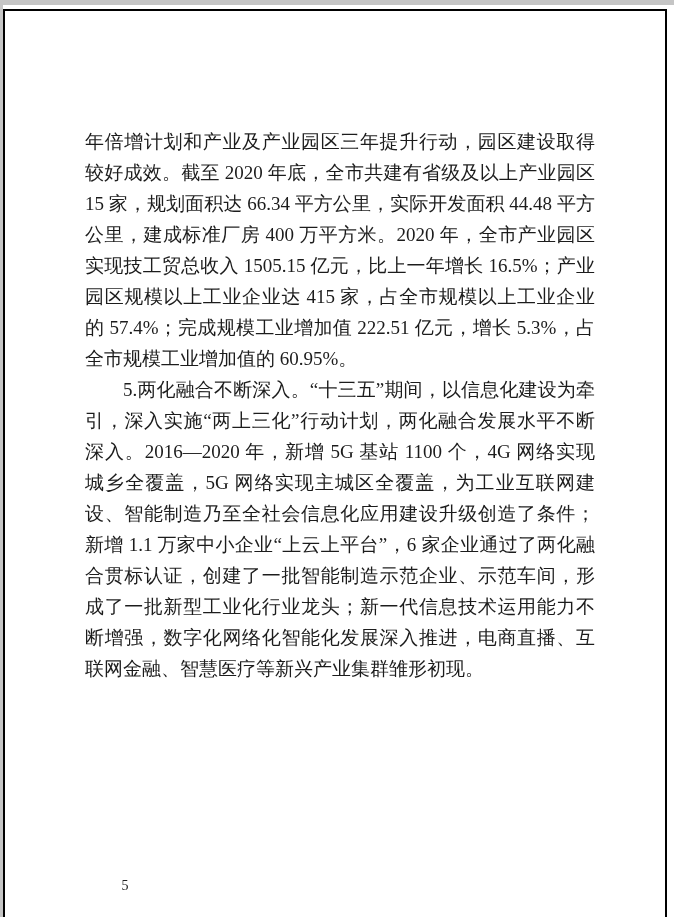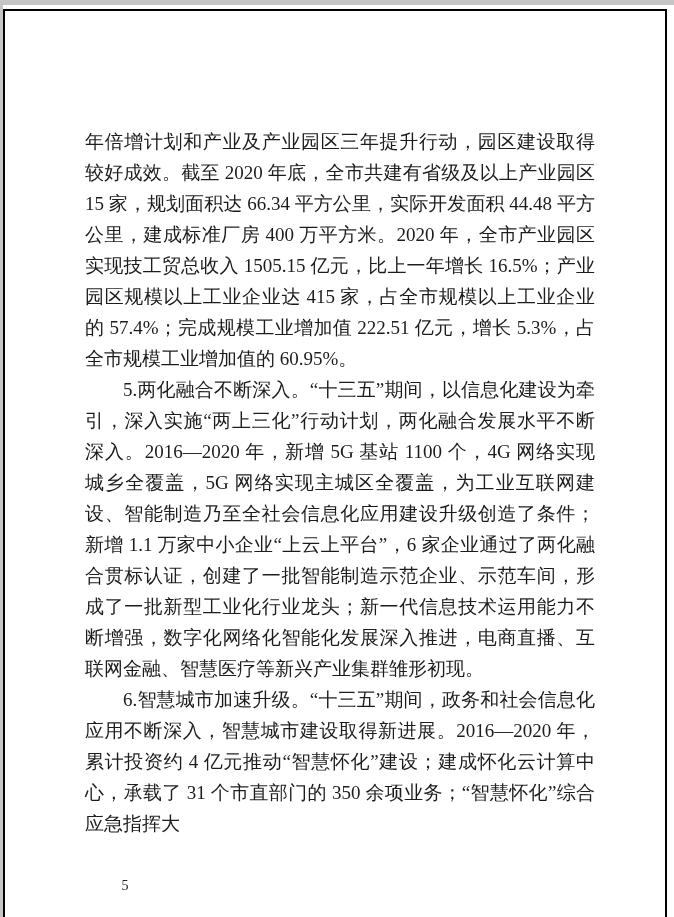--- a/index.html
+++ b/index.html
@@ -78,18 +78,17 @@
 <div class="viewer">
   <div class="top-chrome"></div>
   <div class="left-chrome"></div>
 
   <div class="page">
     <div class="text-block">
       <p><span class="lead"></span><span>年倍增计划和产业及产业园区三年提升行动，园区建设取得较好成效。截至 2020 年底，全市共建有省级及以上产业园区 15 家，规划面积达 66.34 平方公里，实际开发面积 44.48 平方公里，建成标准厂房 400 万平方米。2020 年，全市产业园区实现技工贸总收入 1505.15 亿元，比上一年增长 16.5%；产业园区规模以上工业企业达 415 家，占全市规模以上工业企业的 57.4%；完成规模工业增加值 222.51 亿元，增长 5.3%，占全市规模工业增加值的 60.95%。</span></p>
 
       <p class="indent"><span class="lead">5.两化融合不断深入。</span><span>“十三五”期间，以信息化建设为牵引，深入实施“两上三化”行动计划，两化融合发展水平不断深入。2016—2020 年，新增 5G 基站 1100 个，4G 网络实现城乡全覆盖，5G 网络实现主城区全覆盖，为工业互联网建设、智能制造乃至全社会信息化应用建设升级创造了条件；新增 1.1 万家中小企业“上云上平台”，6 家企业通过了两化融合贯标认证，创建了一批智能制造示范企业、示范车间，形成了一批新型工业化行业龙头；新一代信息技术运用能力不断增强，数字化网络化智能化发展深入推进，电商直播、互联网金融、智慧医疗等新兴产业集群雏形初现。</span></p>
 
-      <p class="indent"><span class="lead">6.智慧城市加速升级。</span><span>“十三五”期间，政务和社会信息化应用不断深入，智慧城市建设取得新进展。2016—2020 年，累计投资约 4 亿元推动“智慧怀化”建设；建成怀化云计算中心，承载了 31 个市直部门的 350 余项业务；“智慧怀化”综合应急指挥大</span></p>
     </div>
 
     <div class="page-number">5</div>
   </div>
 </div>
 
 </body></html>

